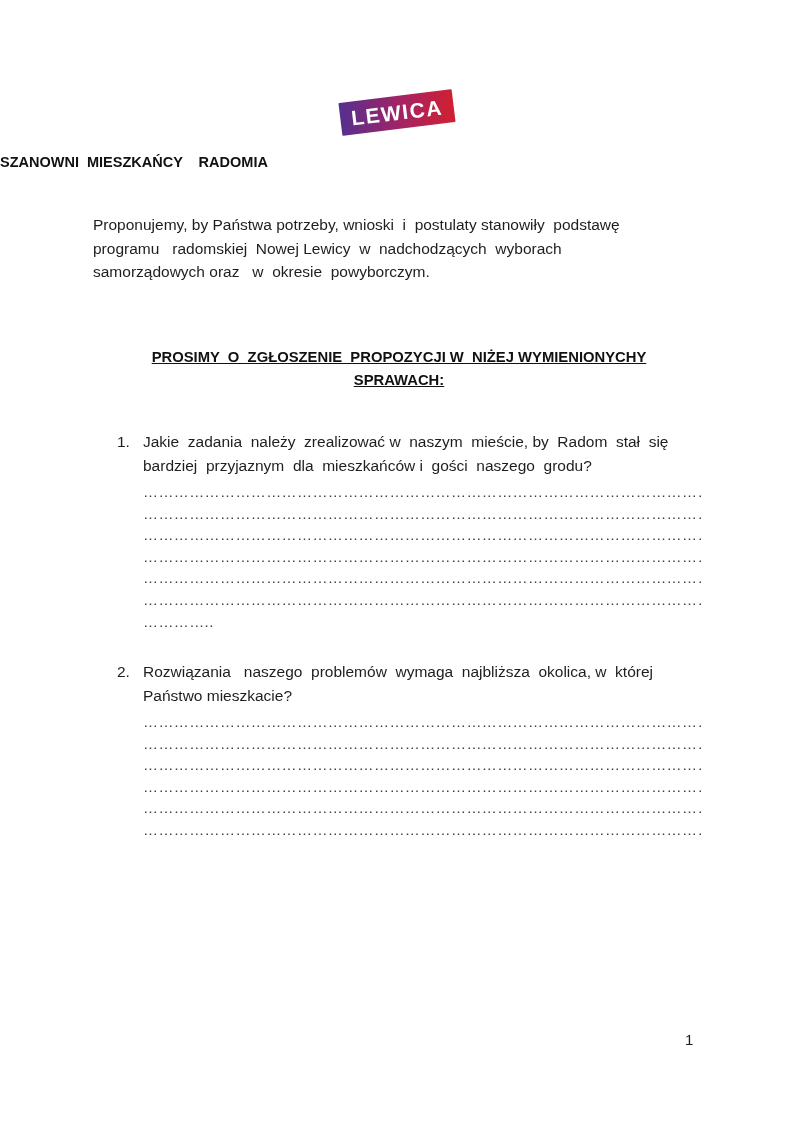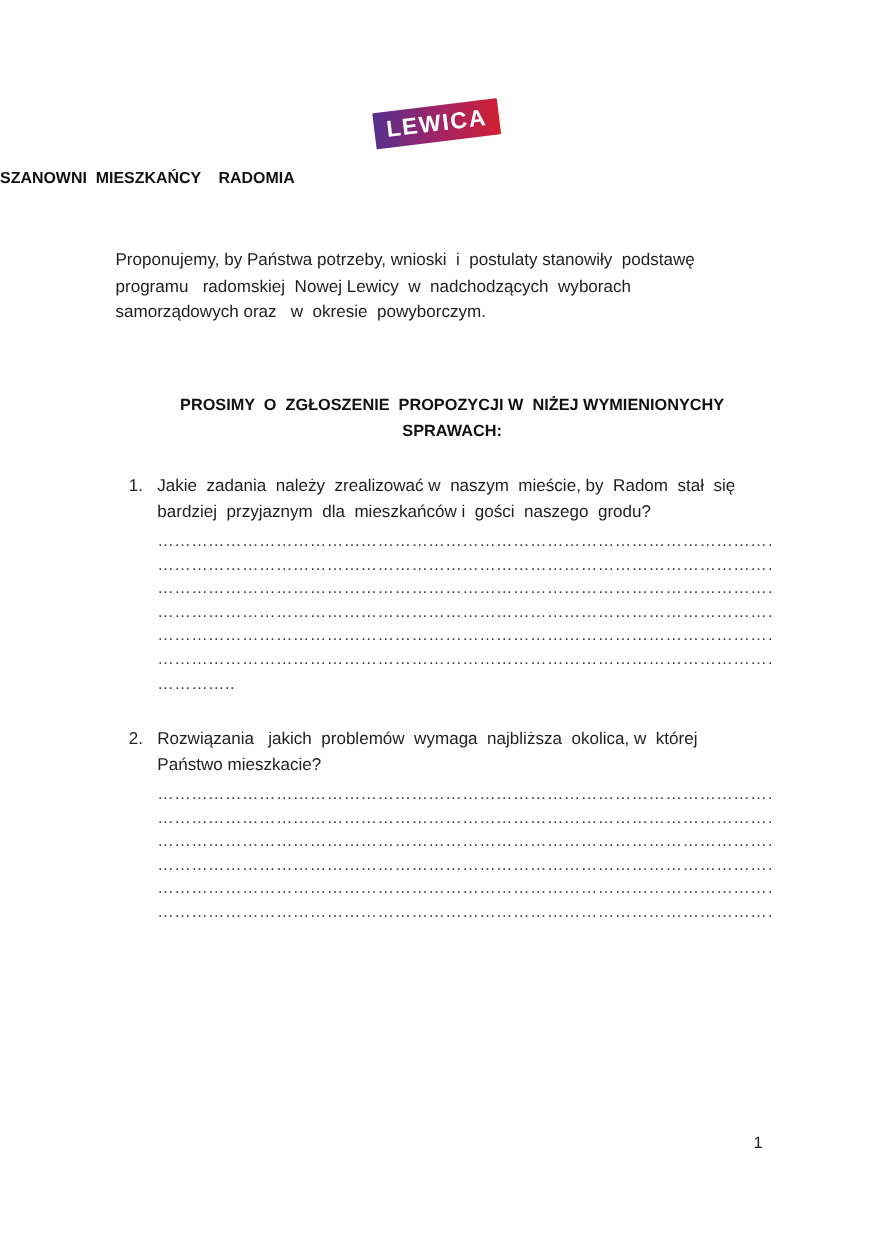--- a/index.html
+++ b/index.html
@@ -53,35 +53,36 @@
     font-weight: 700;
     color: #111111;
     word-spacing: 4px;
     white-space: pre-wrap;
   }
   .section-heading {
     position: absolute;
     top: 346px;
     left: 93px;
     width: 612px;
-    margin: 12px;
+    margin: 0;
     text-align: center;
     font-size: 14.8px;
     font-weight: 700;
     line-height: 23px;
     color: #111111;
     white-space: pre-wrap;
+    text-decoration: underline;
   }
 
   
   .para {
     position: absolute;
     left: 93px;
     width: 618px;
-    margin: 12px;
+    margin: 0;
     font-size: 15.5px;
     line-height: 23.5px;
     white-space: pre-wrap;
   }
   .p1 { top: 213px; }
   .p2 { top: 291px; }
 
   
   .question {
     position: absolute;
@@ -158,21 +159,21 @@
       <div class="dot-line">……………………………………………………………………………………………………………………………..</div>
       <div class="dot-line">………………………………………………………………………………………………………………………………</div>
       <div class="dot-line">………………………………………………………………………………………………………………………………</div>
       <div class="dot-line">…………..</div>
     </div>
   </div>
 
   <div class="question q2">
     <div class="q-row">
       <span class="q-num">2.</span>
-      <span class="q-text">Rozwiązania   jakich  problemów  wymaga  najbliższa  okolica, w  której
+      <span class="q-text">Rozwiązania   naszego  problemów  wymaga  najbliższa  okolica, w  której
 Państwo mieszkacie?</span>
     </div>
     <div class="dots">
       <div class="dot-line">………………………………………………………………………………………………………………………………</div>
       <div class="dot-line">………………………………………………………………………………………………………………………………</div>
       <div class="dot-line">………………………………………………………………………………………………………………………………</div>
       <div class="dot-line">………………………………………………………………………………………………………………………………</div>
       <div class="dot-line">………………………………………………………………………………………………………………………………</div>
       <div class="dot-line">………………………………………………………………………………………………………………………………</div>
     </div>

